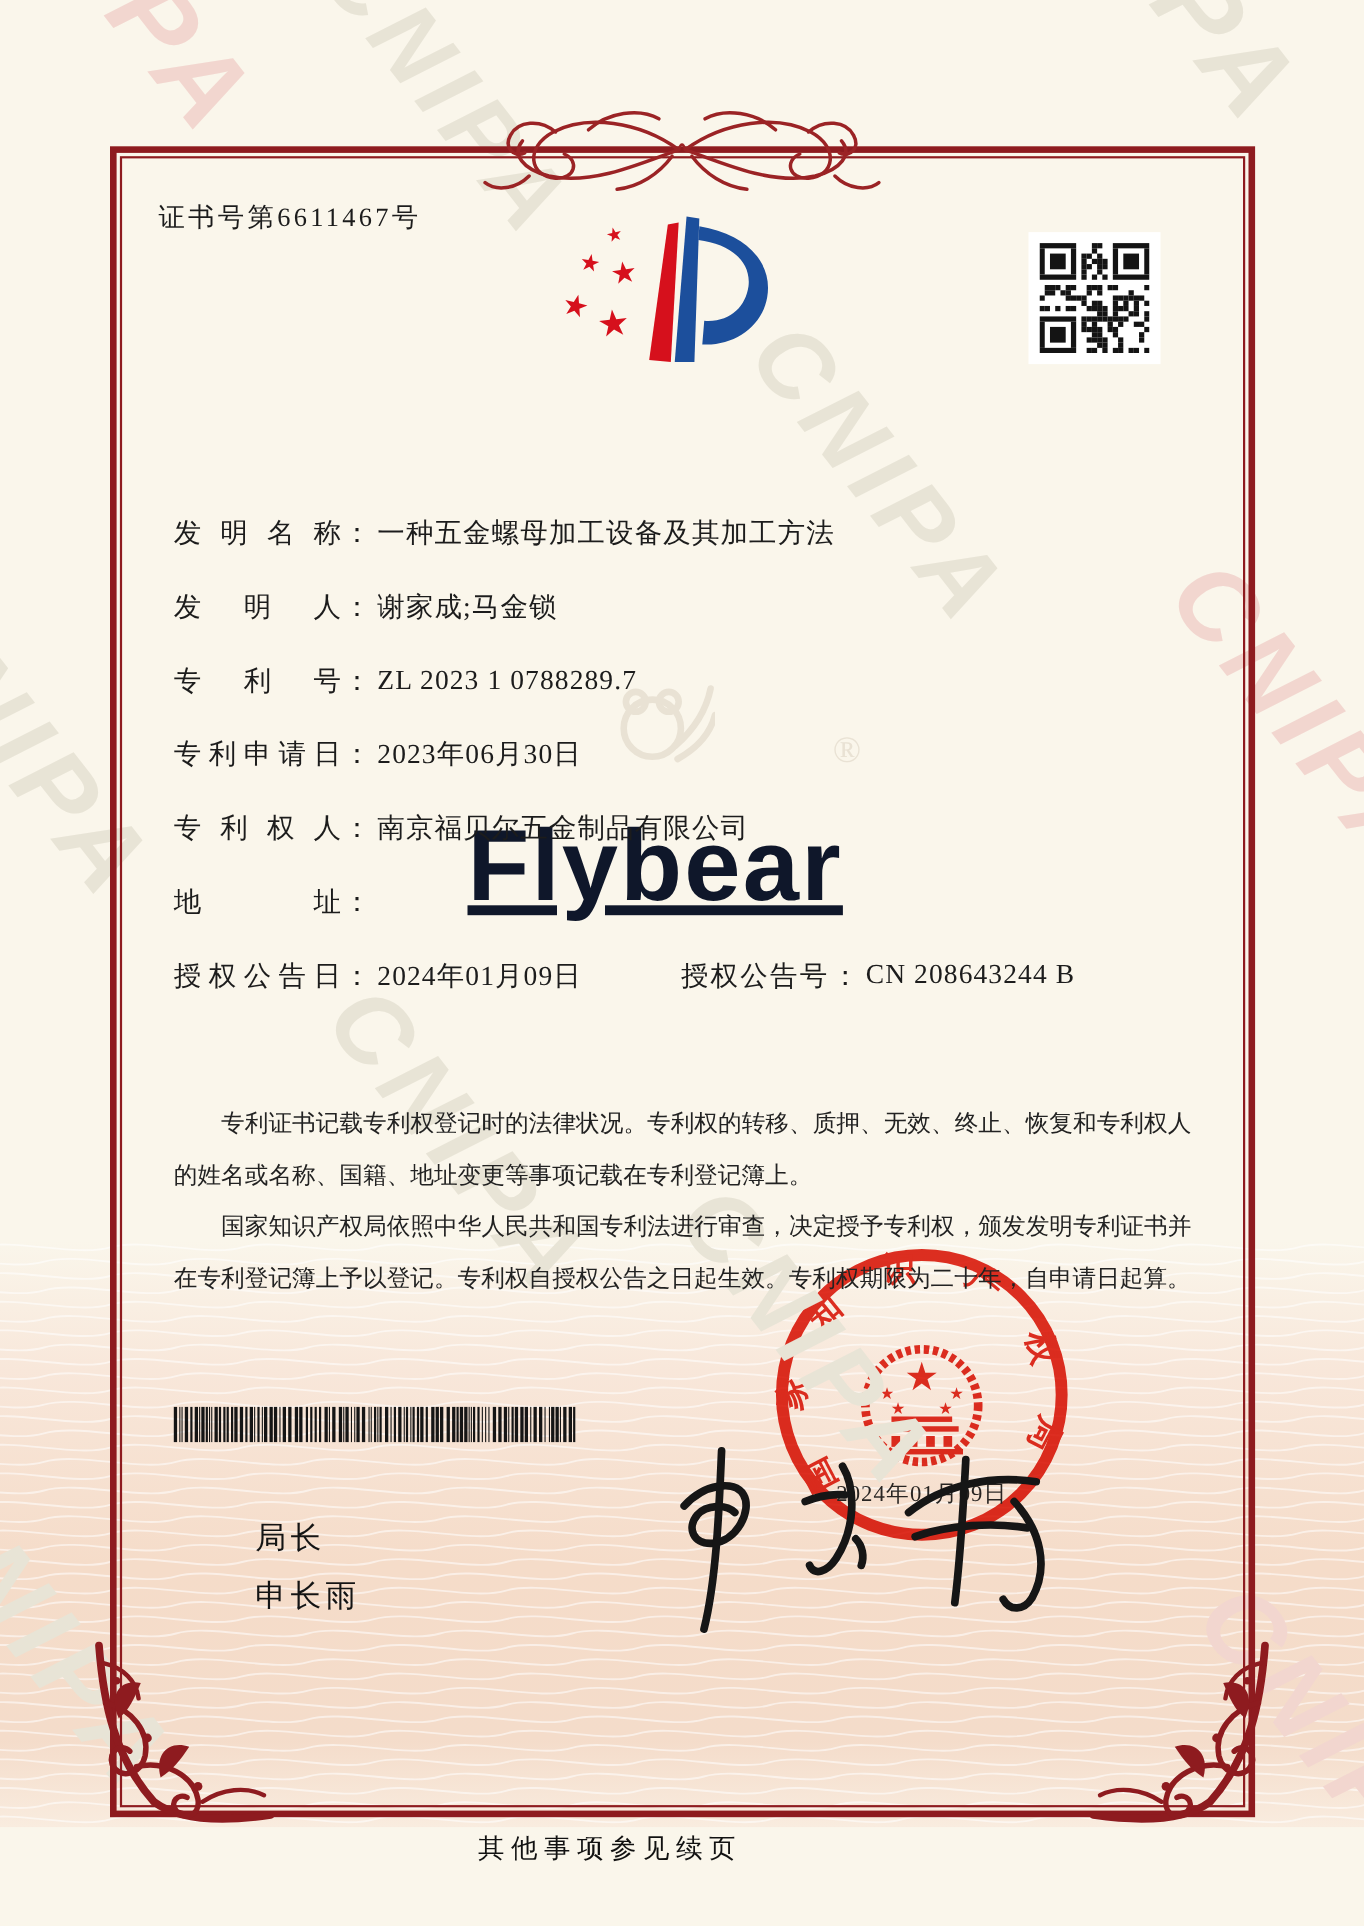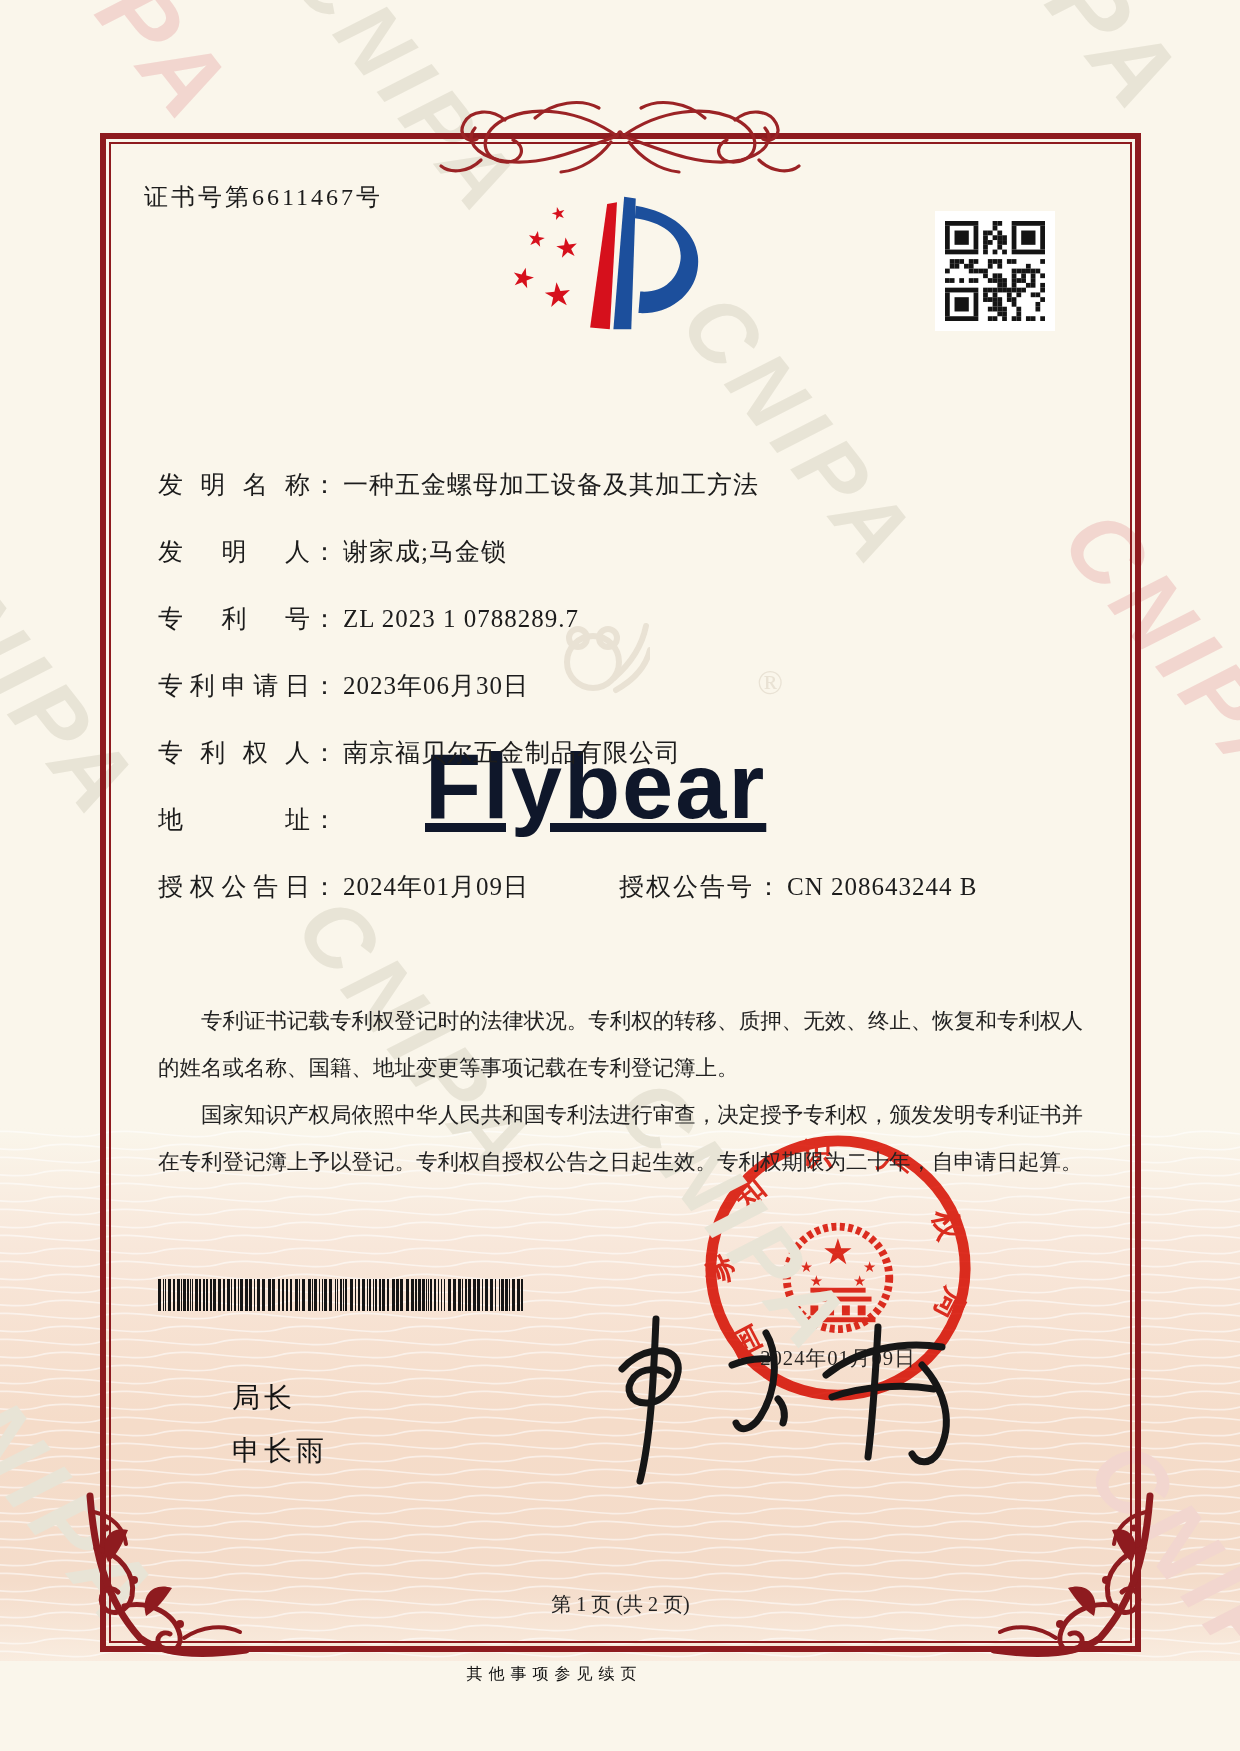--- a/index.html
+++ b/index.html
@@ -63,21 +63,21 @@
   .signer{position:absolute;left:132px;top:1238px;font-family:"Liberation Sans",sans-serif;
           font-size:28px;letter-spacing:4px;color:#141414;line-height:1.9;}
 
   .signature{position:absolute;left:470px;top:1170px;}
 
   .seal{position:absolute;left:700px;top:1128px;opacity:.95;mix-blend-mode:multiply;}
 
   .page-num{position:absolute;left:0;top:1458px;width:100%;text-align:center;font-size:20px;color:#222;}
 
   .continuation{position:absolute;left:0;top:1664px;width:1109px;text-align:center;z-index:3;
-                font-size:16px;letter-spacing:6px;color:#111;}
+                font-size:24px;letter-spacing:6px;color:#111;}
 </style>
 </head>
 <body>
 
 <div class="page">
 
   <div class="waveband">
     <svg id="wave-svg" width="1240" height="533">
         <path d="M-140 6 c30 -9, 90 9, 120 0 c30 -9, 90 9, 120 0 c30 -9, 90 9, 120 0 c30 -9, 90 9, 120 0 c30 -9, 90 9, 120 0 c30 -9, 90 9, 120 0 c30 -9, 90 9, 120 0 c30 -9, 90 9, 120 0 c30 -9, 90 9, 120 0 c30 -9, 90 9, 120 0 c30 -9, 90 9, 120 0 c30 -9, 90 9, 120 0" fill="none" stroke="rgba(255,255,255,0.55)" stroke-width="1.7"></path>
         <path d="M-80 19 c30 -9, 90 9, 120 0 c30 -9, 90 9, 120 0 c30 -9, 90 9, 120 0 c30 -9, 90 9, 120 0 c30 -9, 90 9, 120 0 c30 -9, 90 9, 120 0 c30 -9, 90 9, 120 0 c30 -9, 90 9, 120 0 c30 -9, 90 9, 120 0 c30 -9, 90 9, 120 0 c30 -9, 90 9, 120 0 c30 -9, 90 9, 120 0" fill="none" stroke="rgba(255,255,255,0.55)" stroke-width="1.7"></path>
@@ -558,21 +558,20 @@
         <path d="M196,30 C208,50 208,86 190,114 C182,126 170,130 166,120"></path>
         <path d="M162,62 C174,57 188,55 198,56"></path>
         <path d="M208,96 C214,102 216,112 213,120"></path>
         <path d="M256,72 C288,46 332,38 372,44"></path>
         <path d="M308,24 C306,62 302,122 298,154"></path>
         <path d="M262,94 C292,83 334,81 364,86"></path>
         <path d="M352,62 C376,88 384,122 368,150 C361,161 348,162 342,151"></path>
       </g>
     </svg>
 
-    <div class="page-num">第 1 页 (共 2 页)</div>
   </div>
 
   <svg class="seal" width="276" height="280" viewBox="0 0 280 280">
     <defs>
       <path id="sealArc" d="M52,202 A107,107 0 1 1 228,202"></path>
     </defs>
     <circle cx="140" cy="140" r="129" fill="none" stroke="#e02417" stroke-width="11"></circle>
     <text font-family="Liberation Serif,serif" font-size="31" font-weight="bold" fill="#e02417" letter-spacing="42" text-anchor="middle">
       <textPath href="#sealArc" startOffset="50%">国家知识产权局</textPath>
     </text>

